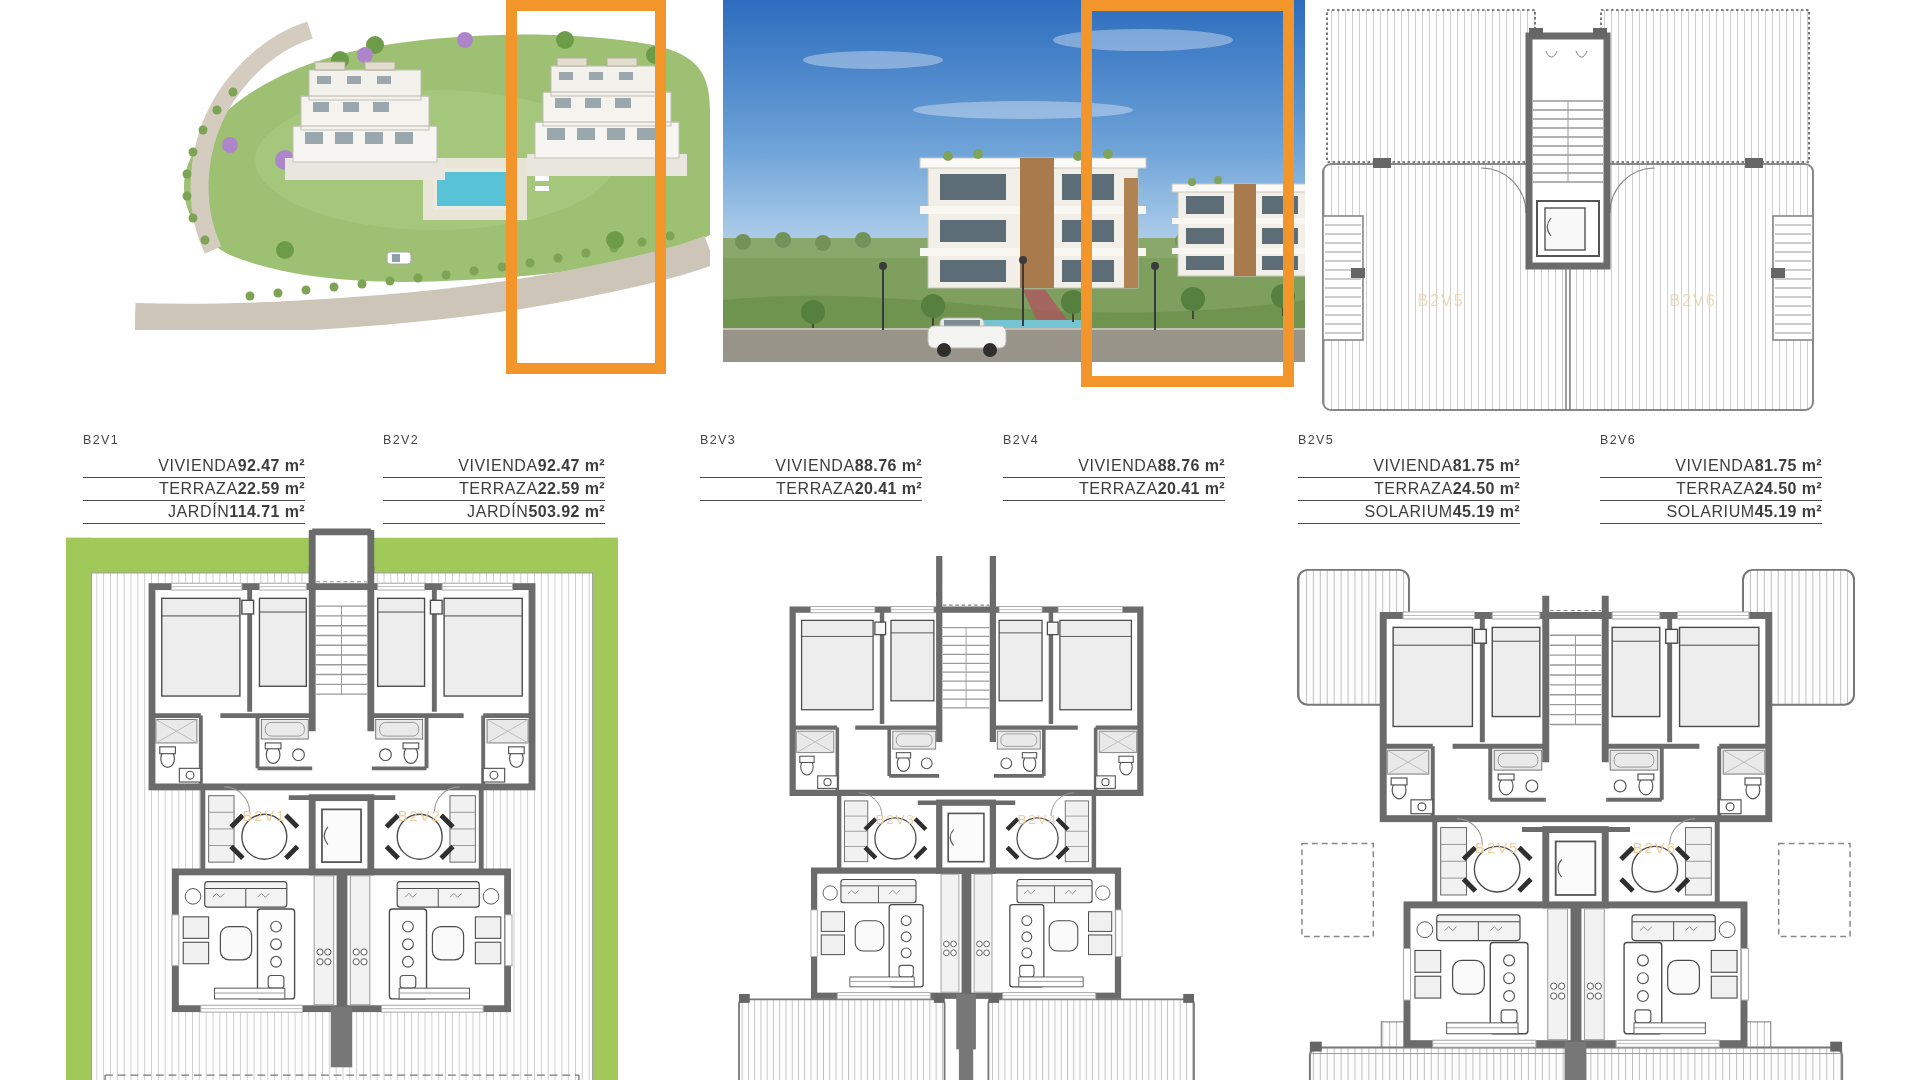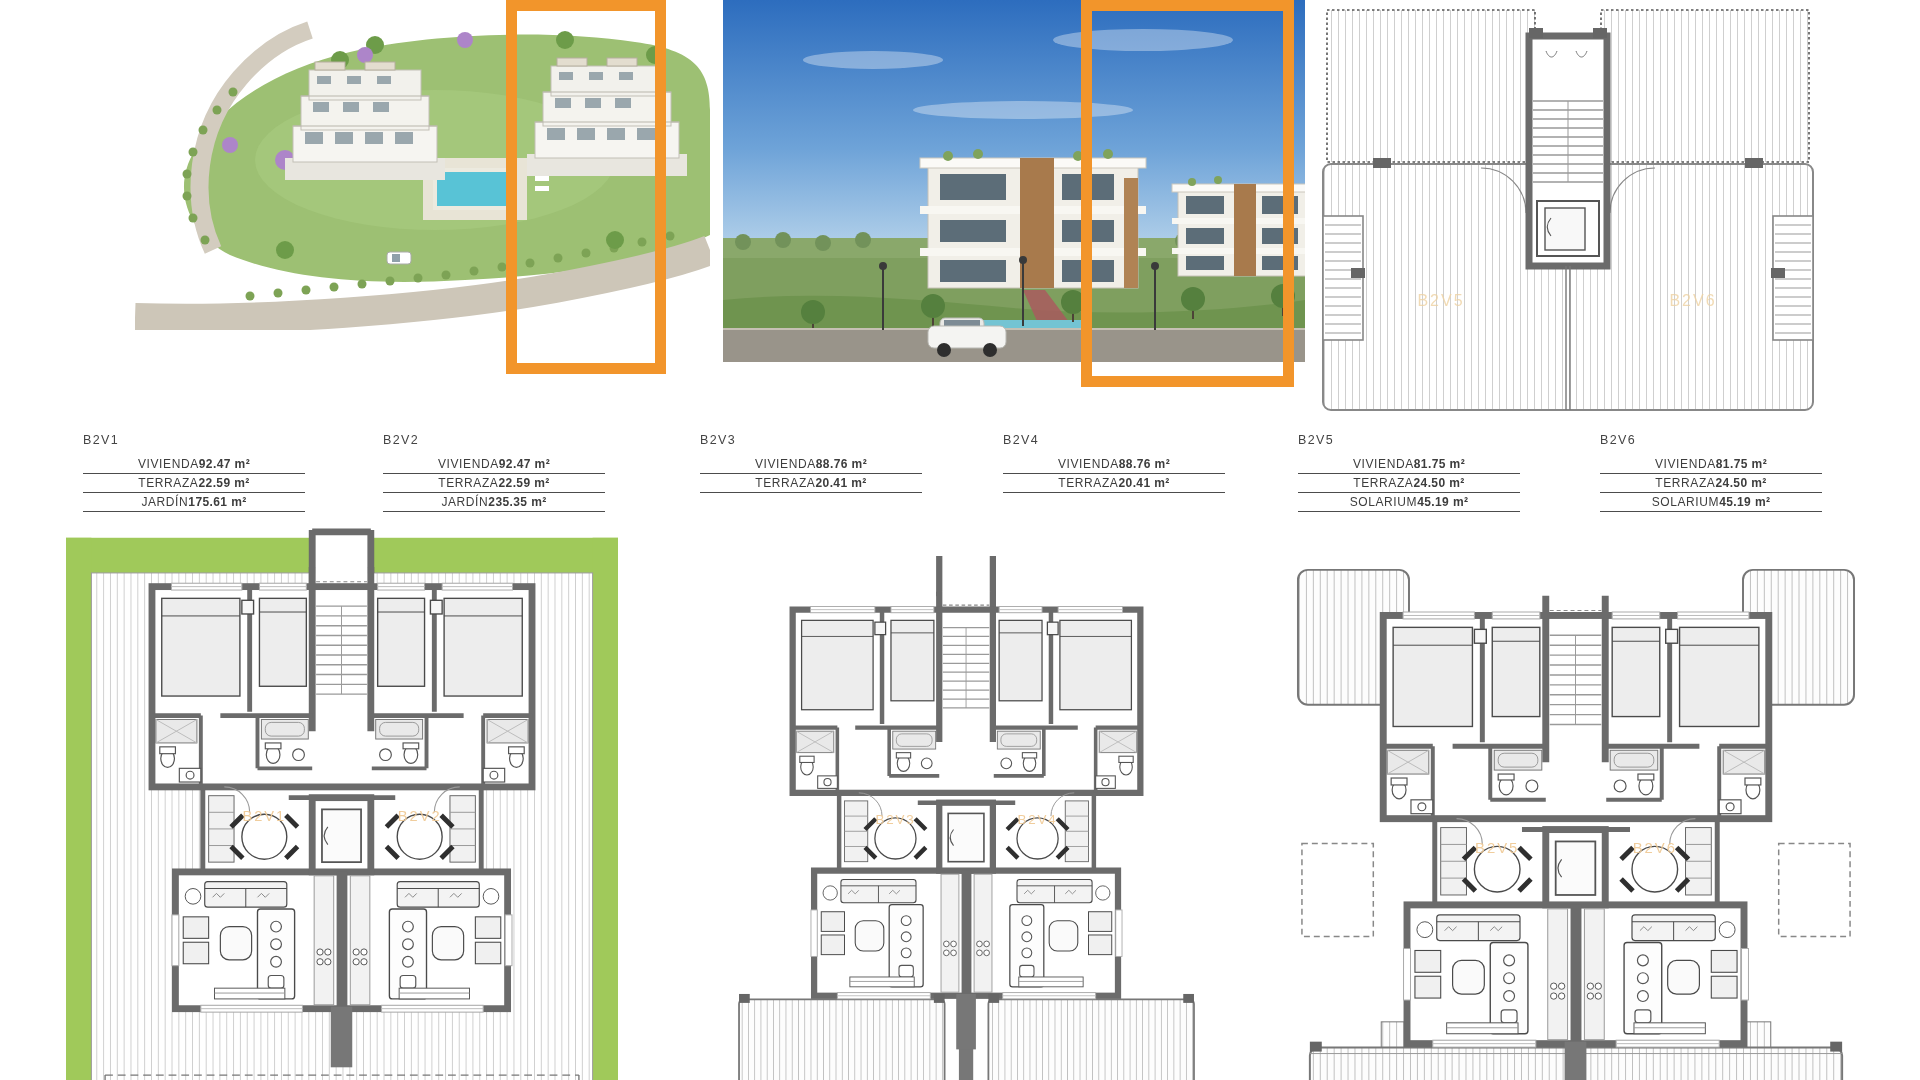--- a/index.html
+++ b/index.html
@@ -9,22 +9,22 @@
          letter-spacing:3.5px;color:#e5ba85;}
   svg{display:block;}
   .aerial{position:absolute;left:135px;top:0;}
   .street{position:absolute;left:723px;top:0;}
   .roof{position:absolute;left:1321px;top:6px;}
   .hl{position:absolute;border:11px solid #f2952b;box-sizing:border-box;}
   .hl1{left:506px;top:0;width:160px;height:374px;}
   .hl2{left:1081px;top:0;width:213px;height:387px;}
   .unit-card{position:absolute;top:433px;width:222px;color:#3d3d3d;}
   .uname{font-size:12.5px;letter-spacing:1.4px;margin-bottom:8px;color:#444;}
-  .urow{display:flex;justify-content:center;align-items:baseline;
-        font-size:12px;letter-spacing:.6px;padding:2px 0 2px;border-bottom:1.7px solid #4c4c4c;}
+  .urow{display:flex;justify-content:flex-end;align-items:baseline;
+        font-size:16px;letter-spacing:.6px;padding:2px 0 2px;border-bottom:1.7px solid #4c4c4c;}
   .urow .val{letter-spacing:.4px;font-weight:bold;}
   .plan{position:absolute;}
   .planA{left:66px;top:528px;}
   .planB{left:714px;top:556px;}
   .planC{left:1296px;top:556px;}
   .plan-label{font-size:15px;letter-spacing:2px;fill:#f0cb98;opacity:.95;}
   .roof-label{font-size:16px;letter-spacing:2px;fill:#eed2a2;opacity:.8;}
 </style>
 </head>
 <body>
@@ -414,36 +414,36 @@
     <div class="urow">
         <span>VIVIENDA</span>
         <span class="val">92.47 m²</span>
       </div>
     <div class="urow">
         <span>TERRAZA</span>
         <span class="val">22.59 m²</span>
       </div>
     <div class="urow">
         <span>JARDÍN</span>
-        <span class="val">175.61 m²</span>
+        <span class="val">114.71 m²</span>
       </div>
   </div>
   <div class="unit-card" style="left:383px">
     <div class="uname">B2V2</div>
     <div class="urow">
         <span>VIVIENDA</span>
         <span class="val">92.47 m²</span>
       </div>
     <div class="urow">
         <span>TERRAZA</span>
         <span class="val">22.59 m²</span>
       </div>
     <div class="urow">
         <span>JARDÍN</span>
-        <span class="val">235.35 m²</span>
+        <span class="val">503.92 m²</span>
       </div>
   </div>
   <div class="unit-card" style="left:700px">
     <div class="uname">B2V3</div>
     <div class="urow">
         <span>VIVIENDA</span>
         <span class="val">88.76 m²</span>
       </div>
     <div class="urow">
         <span>TERRAZA</span>

